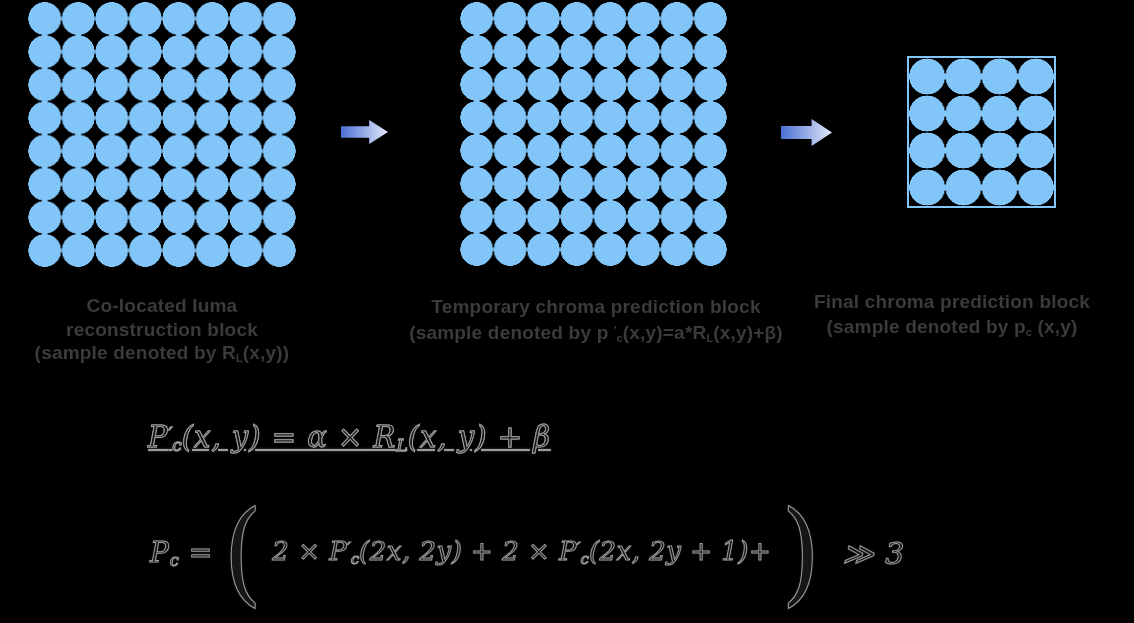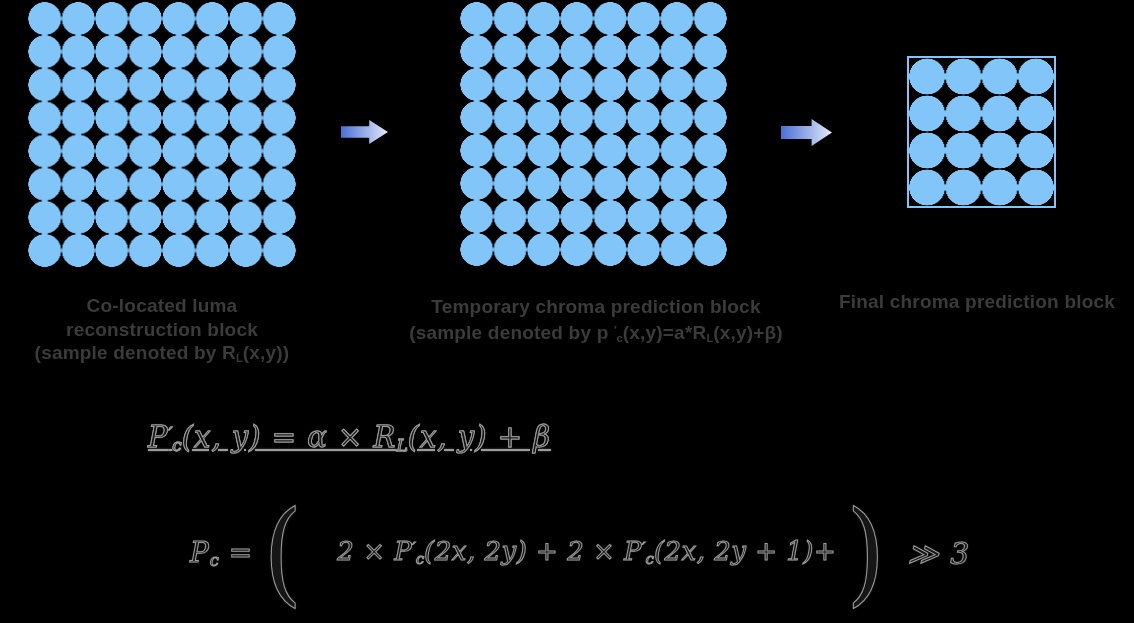--- a/index.html
+++ b/index.html
@@ -31,36 +31,36 @@
   .a2 { left:781px; top:119px; width:51px; height:27px; }
 
   
   .caption {
     position:absolute; text-align:center;
     color:var(--label-text); font-weight:700; font-size:19px; line-height:23.5px;
     letter-spacing:0.2px;
   }
   .c1 { left:10px;  top:294px; width:304px; }
   .c2 { left:386px; top:295px; width:420px; }
-  .c3 { left:820px; top:289px; width:314px; line-height:25px; }
+  .c3 { left:795px; top:289px; width:314px; line-height:25px; }
 
   
   .math {
     position:absolute;
     font-family:"DejaVu Serif", serif; font-style:italic;
     color:var(--formula-ink);
     -webkit-text-stroke:1px var(--formula-halo);
     text-shadow:0 0 2px rgba(150,150,150,0.55);
   }
   .f1 { left:148px; top:420px; font-size:29px; letter-spacing:1px;text-decoration:underline; }
   .f2 { left:150px; top:489px; height:128px; display:flex; align-items:center; gap:10px; }
-  .f2 .lhs   { font-size:28px; letter-spacing:1px;margin-left:40px; }
+  .f2 .lhs   { font-size:28px; letter-spacing:1px; }
   .f2 .paren { font-style:normal; font-size:100px; line-height:0.9;
                display:inline-block; transform:scaleY(1.12); font-weight:400; }
-  .f2 .lines { display:flex; flex-direction:column; align-items:center;margin-left:25px; }
+  .f2 .lines { display:flex; flex-direction:column; align-items:center; }
   .f2 .mline { font-size:26px; line-height:36px; letter-spacing:0.5px; white-space:nowrap; }
   .f2 .shift { font-size:30px; margin-left:12px; letter-spacing:1px; }
 
   .v-sub { font-size:58%; vertical-align:-0.25em; letter-spacing:0; }
   .v-sup { font-size:58%; vertical-align:0.45em;  letter-spacing:0; }
 </style>
 </head>
 <body>
 
 <div class="canvas">
@@ -81,20 +81,21 @@
     <div><span>(sample denoted by R</span><span class="v-sub">L</span><span>(x,y))</span></div>
   </div>
 
   <div class="caption c2">
     <div><span>Temporary chroma prediction block</span></div>
     <div><span>(sample denoted by p </span><span class="v-sup">′</span><span class="v-sub">c</span><span>(x,y)=a*R</span><span class="v-sub">L</span><span>(x,y)+β)</span></div>
   </div>
 
   <div class="caption c3">
     <div><span>Final chroma prediction block</span></div>
+    <div><span>(sample denoted by p</span><span class="v-sub">c</span><span> (x,y)</span></div>
   </div>
 
   <div class="math f1"><span>P</span><span class="v-sup">′</span><span class="v-sub">c</span><span>(x, y) = α × R</span><span class="v-sub">L</span><span>(x, y) + β</span></div>
 
   <div class="math f2">
     <span class="lhs"><span>P</span><span class="v-sub">c</span><span> =</span></span>
     <span class="paren">(</span>
     <span class="lines">
       <span class="mline"><span>2 × P</span><span class="v-sup">′</span><span class="v-sub">c</span><span>(2x, 2y) + 2 × P</span><span class="v-sup">′</span><span class="v-sub">c</span><span>(2x, 2y + 1)+</span></span>
     </span>

